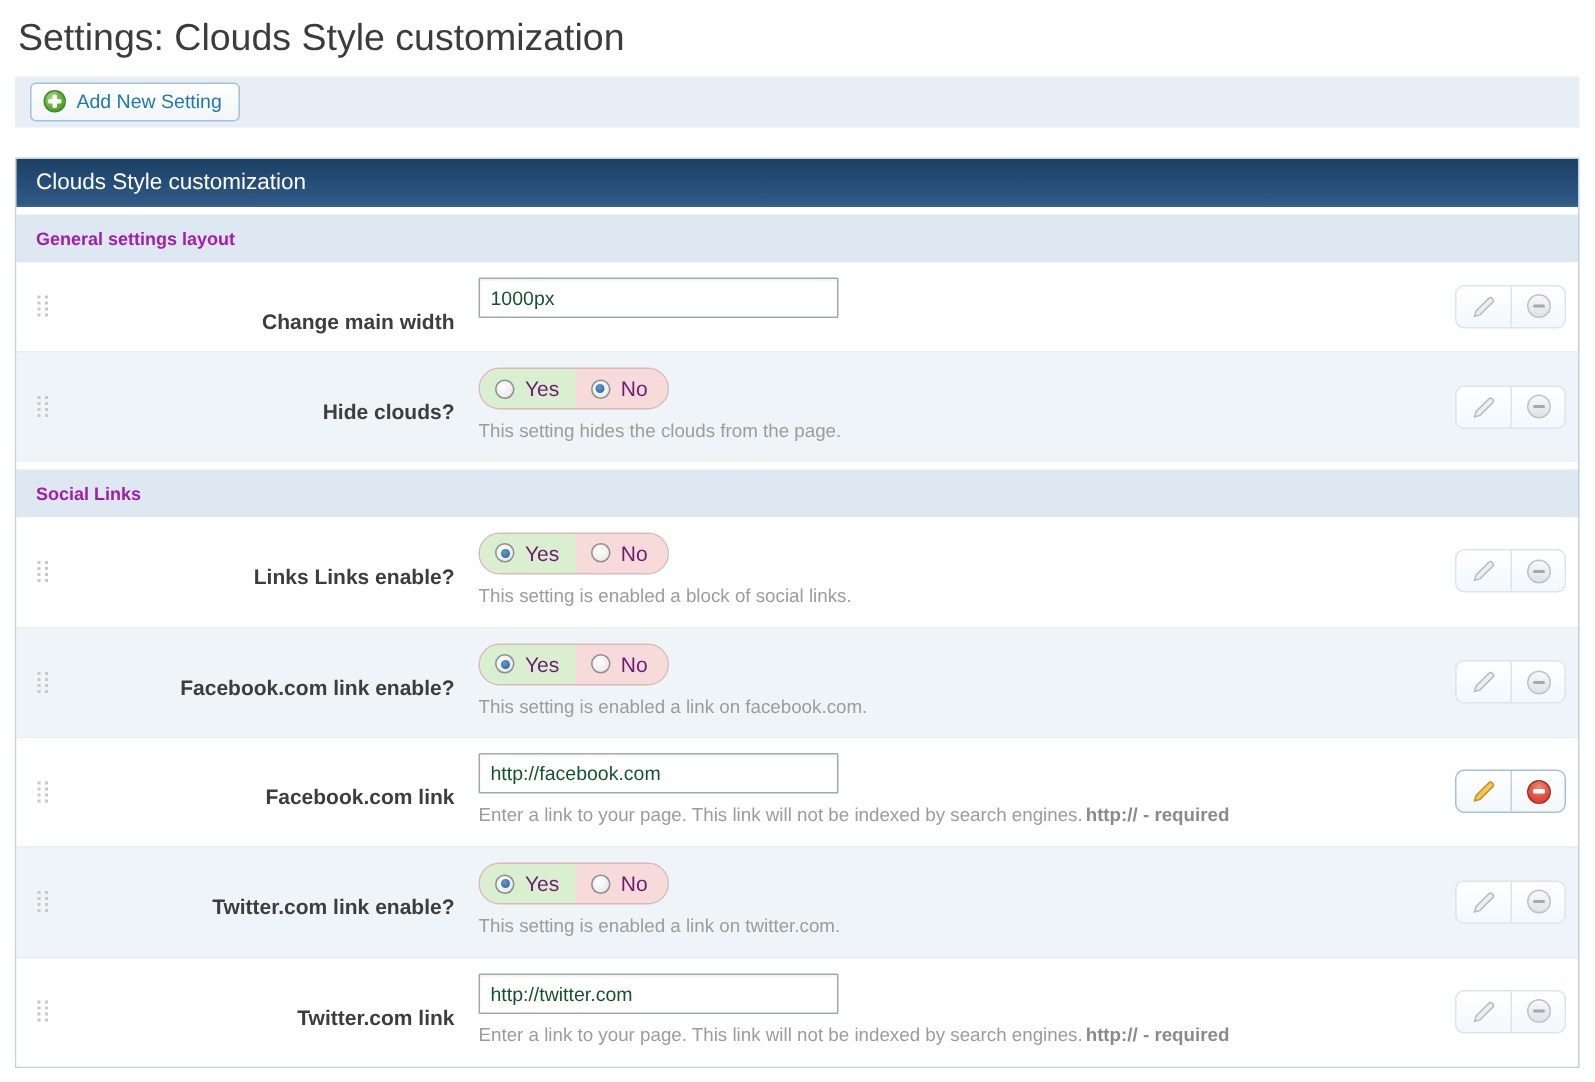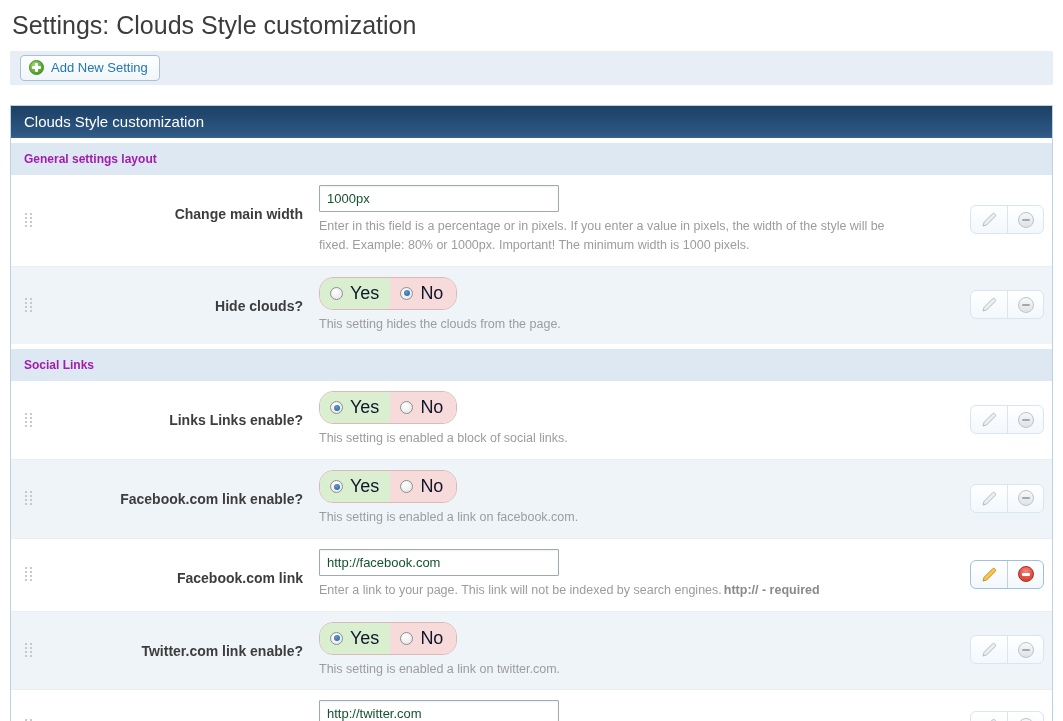--- a/index.html
+++ b/index.html
@@ -89,21 +89,21 @@
   .explain {
     margin-top: 5px; font-size: 12.5px; color: #9c9c9c;
     line-height: 1.5; max-width: 592px;
   }
   .explain-bold { color: #8a8a8a; font-weight: bold; margin-left: 2px; }
 
   
   .radio-pill {
     display: inline-flex; align-items: stretch;
     border: 1px solid #ddb8b8; border-radius: 14px;
-    overflow: hidden; font-size: 18px; color: #0f172a; justify-content: space-between;
+    overflow: hidden; font-size: 14px; color: #701a75; justify-content: space-between;
   }
   .pill-seg { display: flex; align-items: center; gap: 7px; cursor: pointer; }
   .pill-yes { background: #d9efd0; padding: 5px 11px 5px 10px; }
   .pill-no  { background: #f7dada; padding: 5px 13px 5px 10px; }
   .radio {
     width: 13px; height: 13px; border-radius: 50%; flex: none;
     border: 1px solid #8f8f8f;
     background: radial-gradient(circle at 40% 35%, #ffffff 0%, #e3e3e3 100%);
     position: relative;
   }
@@ -167,21 +167,20 @@
 
   <div class="group-header">General settings layout</div>
 
   <div class="setting-row">
     <div class="drag-col">
         <span class="grip"></span>
       </div>
     <div class="label-col">Change main width</div>
     <div class="control-col">
       <input type="text" class="text-input" value="1000px" style="">
-      <div class="explain"><span>Enter in this field is a percentage or in pixels. If you enter a value in pixels, the width of the style will be fixed. Example: 80% or 1000px. Important! The minimum width is 1000 pixels.</span></div>
     </div>
     <div class="actions-col">
       <div class="btn-group">
         <div class="btn-cell">
           <svg class="pencil-svg" width="17" height="17" viewBox="0 0 17 17">
               <path class="pencil-path" d="M2 15 L3.1 11.3 L11.6 2.8 C12.2 2.2 13.1 2.2 13.7 2.8 L14.2 3.3 C14.8 3.9 14.8 4.8 14.2 5.4 L5.7 13.9 L2 15 Z"></path>
             </svg>
         </div>
         <div class="btn-cell">
           <span class="minus-icon"></span>

